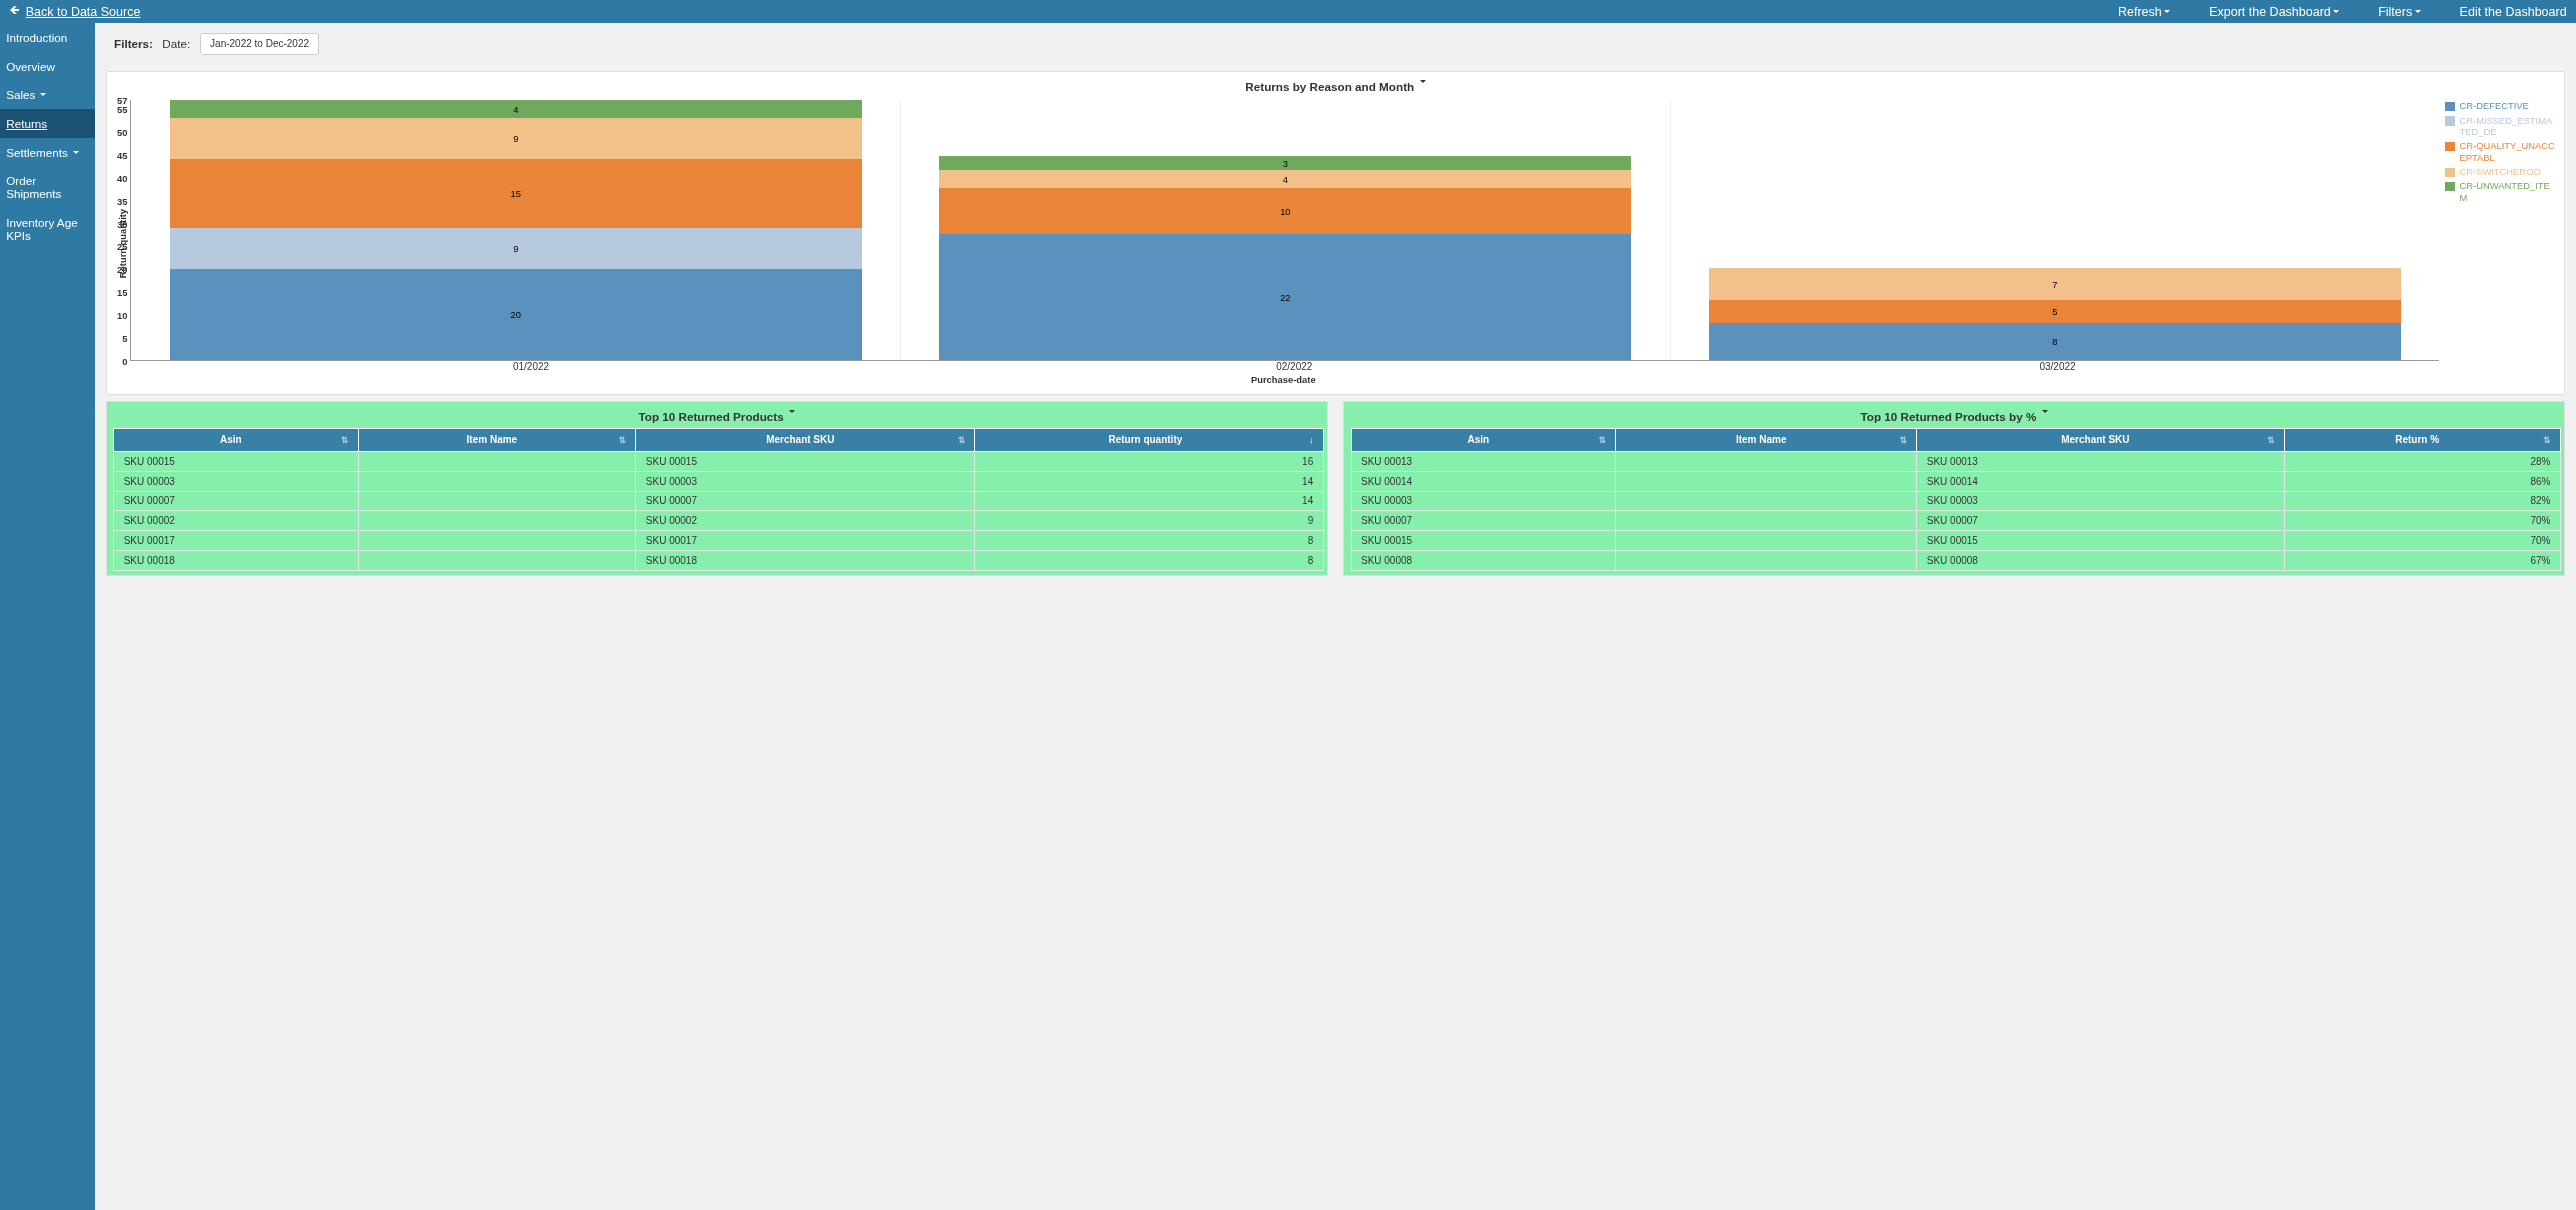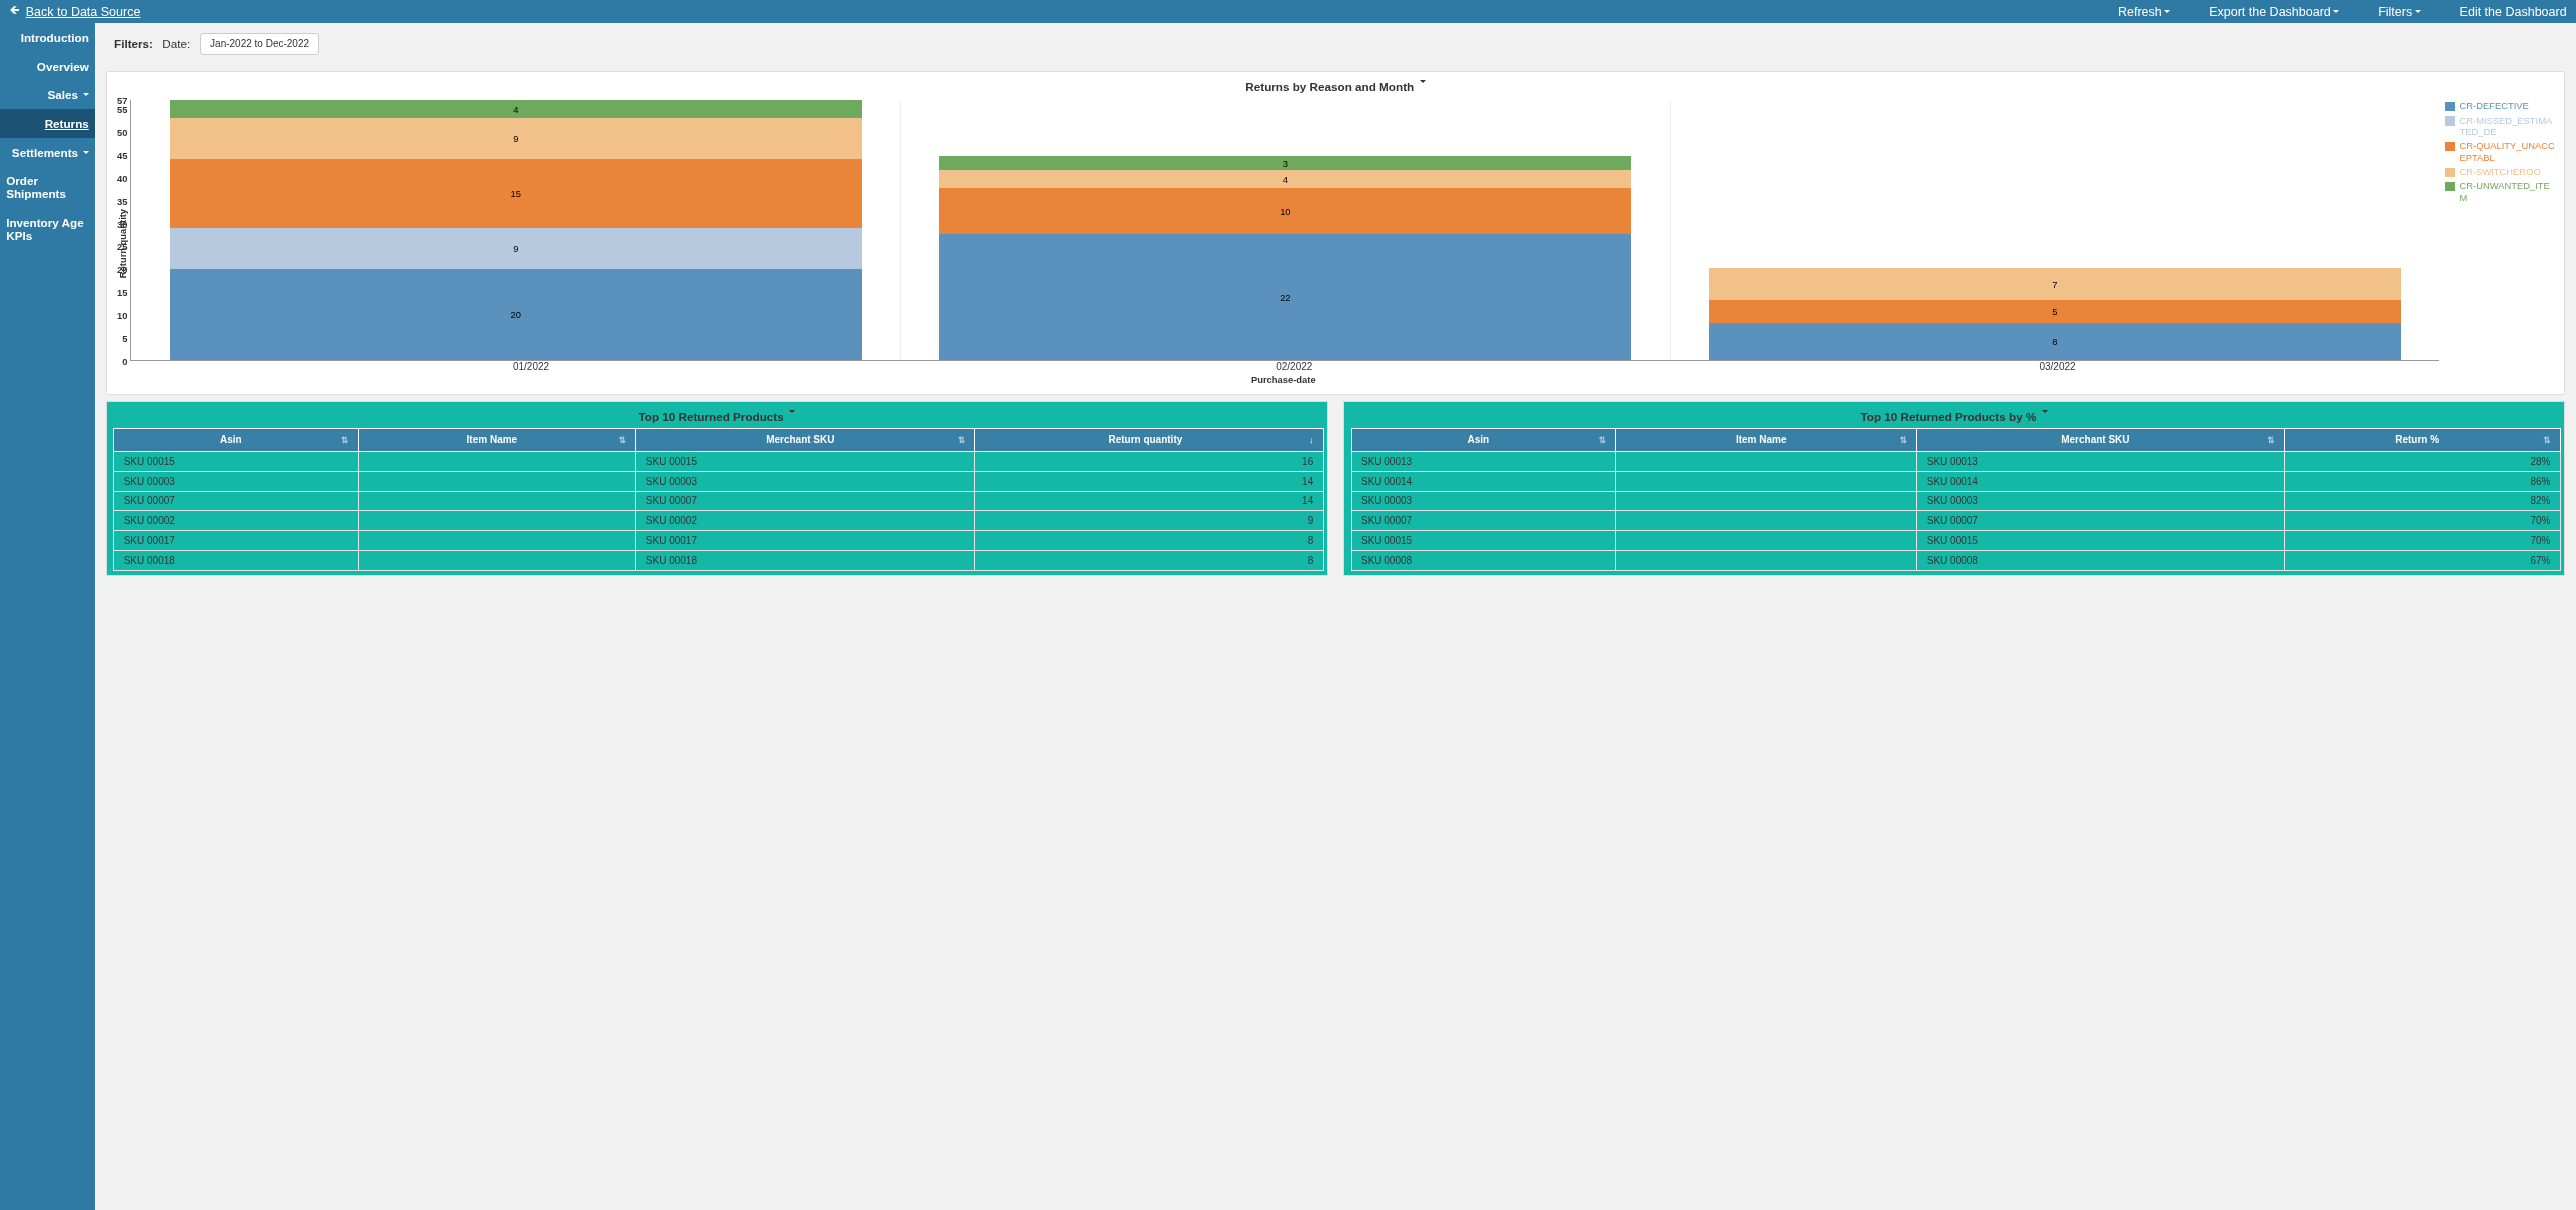--- a/index.html
+++ b/index.html
@@ -54,26 +54,25 @@
   .layout { display: flex; min-height: calc(100vh - 23.4px); }
   .sidebar {
     width: 95px;
     background: #2e7aa5;
     flex-shrink: 0;
   }
   .nav-item {
     color: #fff;
     padding: 7.8px 6.2px;
     font-size: 11.7px;
-    font-weight: 700;
+    font-weight: 400;
     cursor: pointer;
     display: flex;
     align-items: center;
     gap: 3.1px;
-    justify-content: flex-end;
   }
   .nav-item.active {
     background: #1c5274;
     text-decoration: underline;
   }
   .nav-caret {
     width: 0; height: 0;
     border-left: 3.1px solid transparent;
     border-right: 3.1px solid transparent;
     border-top: 3.9px solid #fff;
@@ -195,21 +194,21 @@
   }
   .x-labels { display: flex; }
   .x-labels > div { flex: 1; text-align: center; font-size: 10px; }
   .tables {
     display: flex;
     gap: 15.6px;
     margin: 0 11px 11px 11px;
   }
   .table-panel {
     flex: 1;
-    background: #14b8a6;
+    background: #86efac;
     border: 0.8px solid #ddd;
   }
   .tbl { width: 100%; border-collapse: collapse; margin: 0 1.6px; }
   .tbl th {
     background: #3880a6;
     color: #fff;
     font-weight: 600;
     font-size: 10px;
     padding: 5.5px 9.4px;
     border: 0.8px solid #fff;

